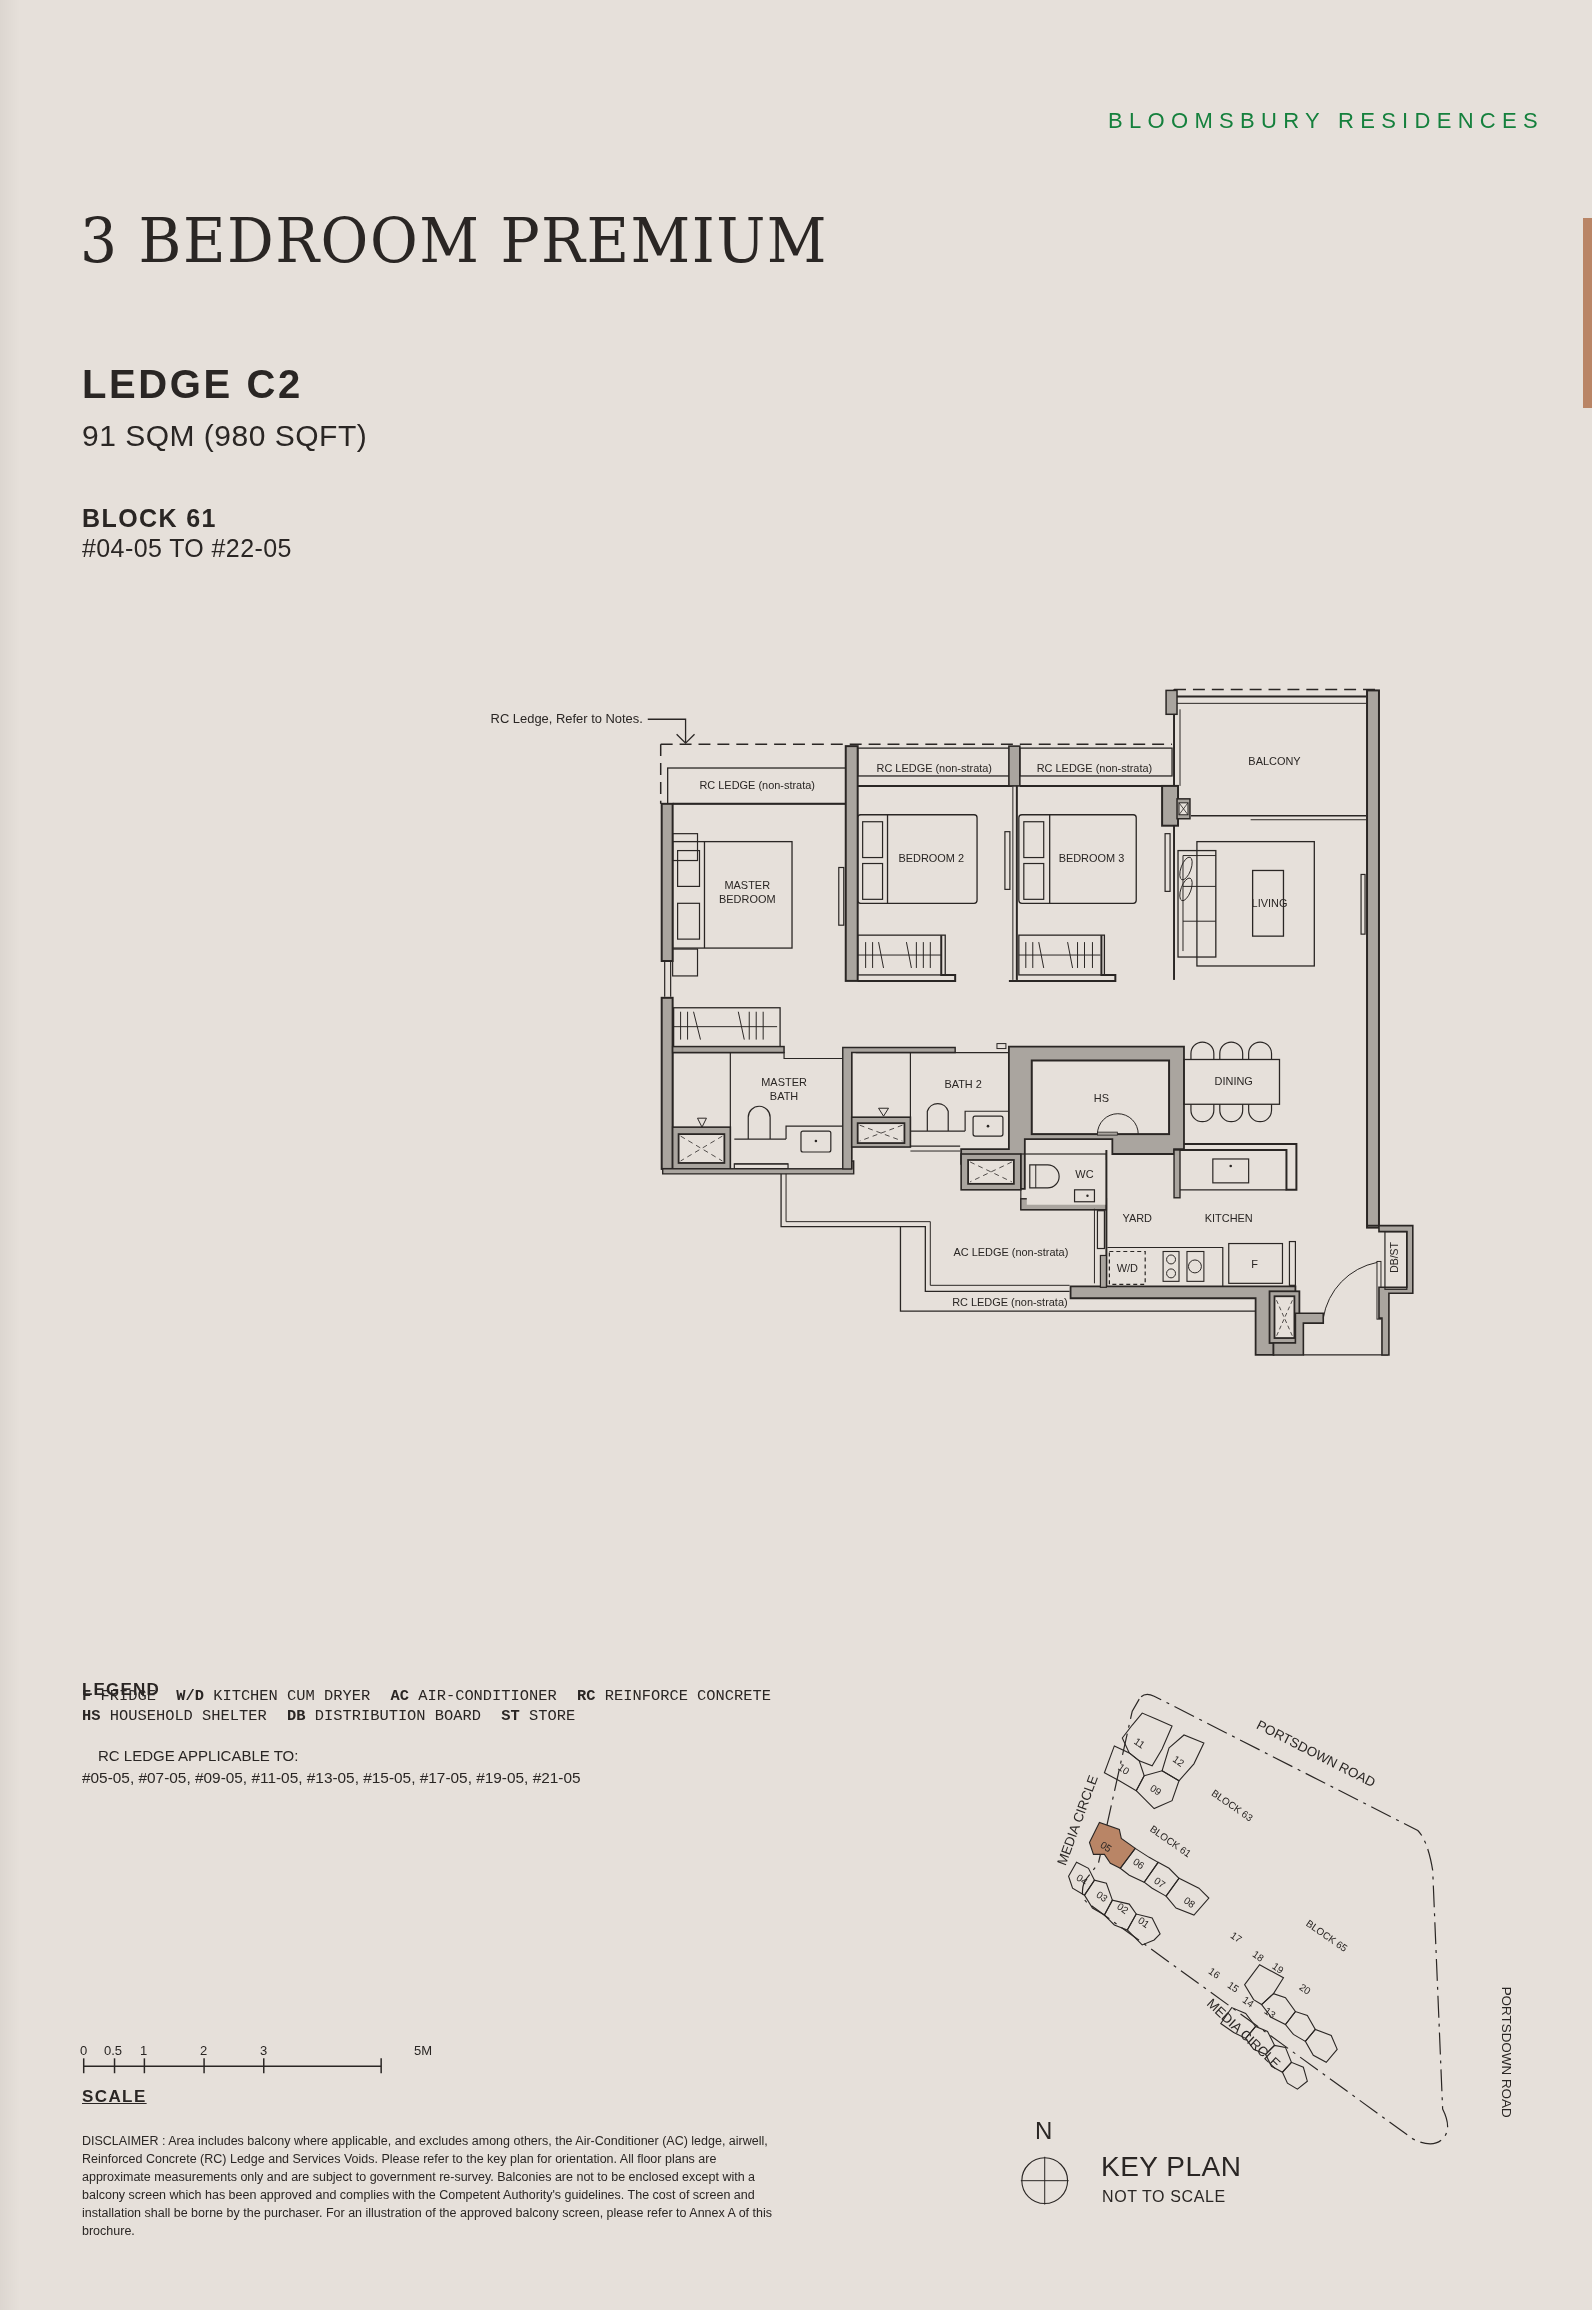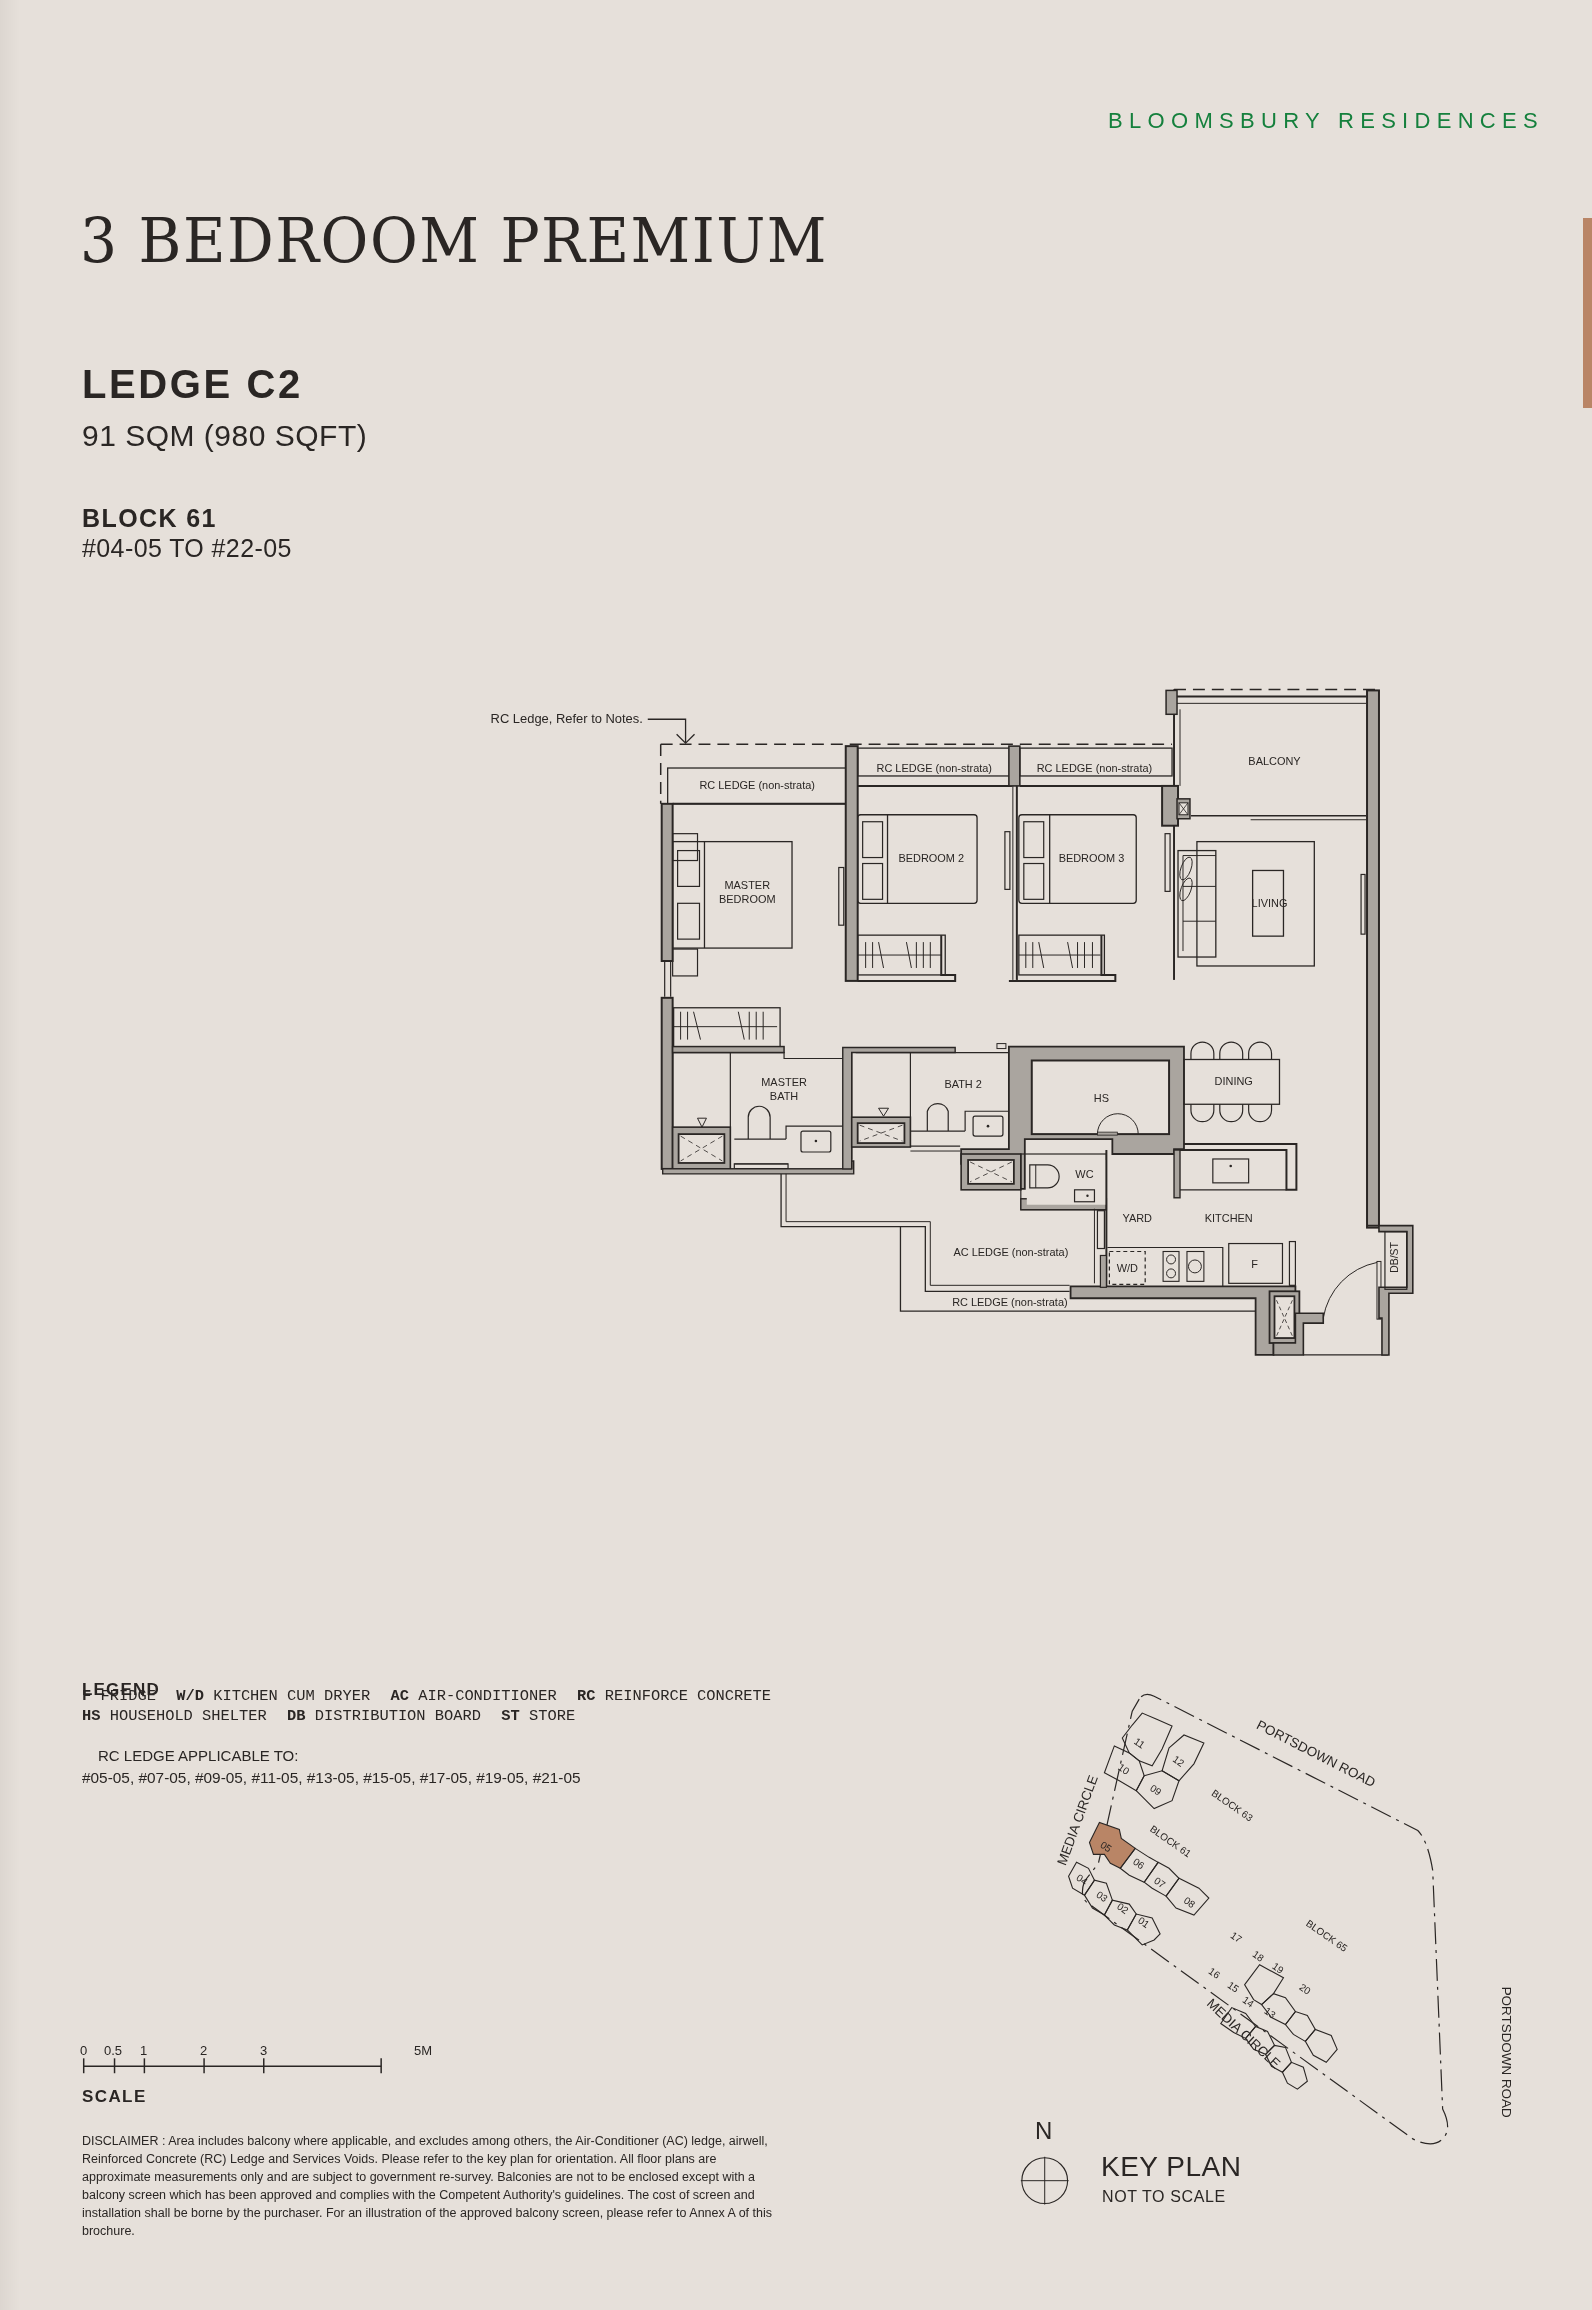--- a/index.html
+++ b/index.html
@@ -43,21 +43,21 @@
   svg.plan { position: absolute; left: 0; top: 0; }
   .legend-title {
     position: absolute; left: 82px; top: 1652px; font-size: 17px; font-weight: bold; letter-spacing: 1.2px; margin-top: 28px;
   }
   .legend-row { position: absolute; left: 82px; font-size: 15.4px; white-space: nowrap; }
   .legend-row .item { margin-right: 16px; font-family: Liberation Mono, monospace; }
   .legend-row b { font-weight: bold; }
   .rc-title { position: absolute; left: 98px; top: 1747px; font-size: 15px; }
   .rc-units { position: absolute; left: 82px; top: 1769px; font-size: 15.4px; }
   .scale-label {
-    position: absolute; left: 82px; top: 2087px; font-size: 17px; font-weight: bold; letter-spacing: 1.4px;
+    position: absolute; left: 82px; top: 2087px; font-size: 17px; font-weight: bold; letter-spacing: 1.4px; text-decoration: underline;
   }
   .scale-tick-label { position: absolute; top: 2043px; font-size: 13px; }
   .disclaimer {
     position: absolute; left: 82px; top: 2132px; width: 697px;
     font-size: 12.5px; line-height: 18px; color: #2a2624;
   }
   .keyplan-title { position: absolute; left: 1101px; top: 2151px; font-size: 28px; letter-spacing: 0.5px; }
   .keyplan-sub { position: absolute; left: 1102px; top: 2188px; font-size: 16px; letter-spacing: 0.6px; }
   .north-label { position: absolute; left: 1035px; top: 2117px; font-size: 24px; }
 </style>

